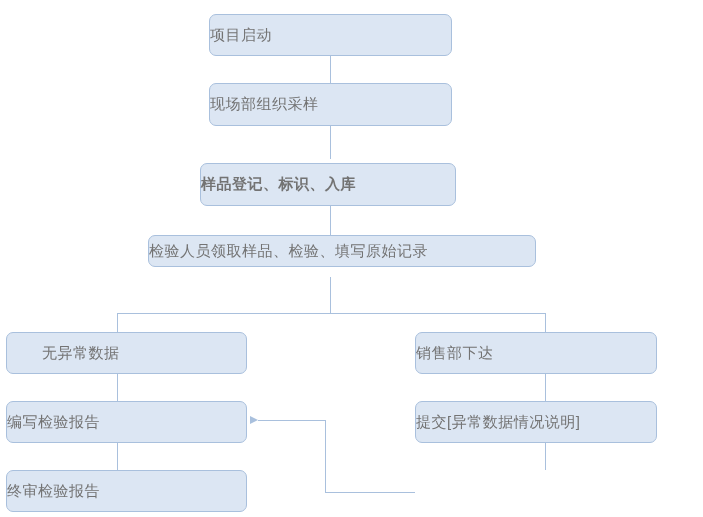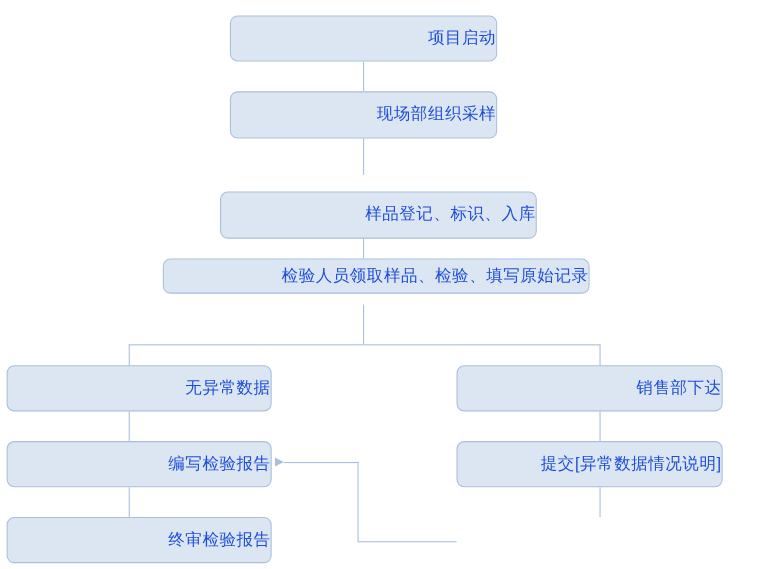--- a/index.html
+++ b/index.html
@@ -18,22 +18,22 @@
     overflow: hidden;
   }
   .node {
     position: absolute;
     box-sizing: border-box;
     background: #dce6f3;
     border: 1px solid #a9c0dd;
     border-radius: 7px;
     display: flex;
     align-items: center;
-    justify-content: flex-end;
-    color: #1d4ed8;
+    justify-content: flex-start;
+    color: #737373;
     font-size: 15px;
     line-height: 1.1;
     letter-spacing: 0.5px;
     white-space: nowrap;
   }
   .conn {
     position: absolute;
     background: #a9c0dd;
   }
   .conn.v { width: 1px; }
@@ -75,21 +75,21 @@
   <div class="arrowhead" style="left:250px; top:416px; transform:rotate(180deg);"></div>
 
   <div class="node" style="left:209px; top:14px; width:243px; height:42px;">
     <span>项目启动</span>
   </div>
 
   <div class="node" style="left:209px; top:83px; width:243px; height:43px;">
     <span>现场部组织采样</span>
   </div>
 
-  <div class="node" style="left:200px; top:174px; width:288px; height:43px;">
+  <div class="node" style="left:200px; top:163px; width:256px; height:43px;font-weight:bold;">
     <span>样品登记、标识、入库</span>
   </div>
 
   <div class="node" style="left:148px; top:235px; width:388px; height:32px;">
     <span>检验人员领取样品、检验、填写原始记录</span>
   </div>
 
   <div class="node" style="left:6px; top:332px; width:241px; height:42px;padding-left:35px;">
     <span>无异常数据</span>
   </div>
@@ -99,18 +99,18 @@
   </div>
 
   <div class="node" style="left:6px; top:470px; width:241px; height:42px;">
     <span>终审检验报告</span>
   </div>
 
   <div class="node" style="left:6px; top:401px; width:241px; height:42px;">
     <span>编写检验报告</span>
   </div>
 
-  <div class="node" style="left:415px; top:401px; width:242px; height:42px;padding-left:32px;">
+  <div class="node" style="left:415px; top:401px; width:242px; height:42px;">
     <span>提交[异常数据情况说明]</span>
   </div>
 
 
 </div>
 
 </body></html>

